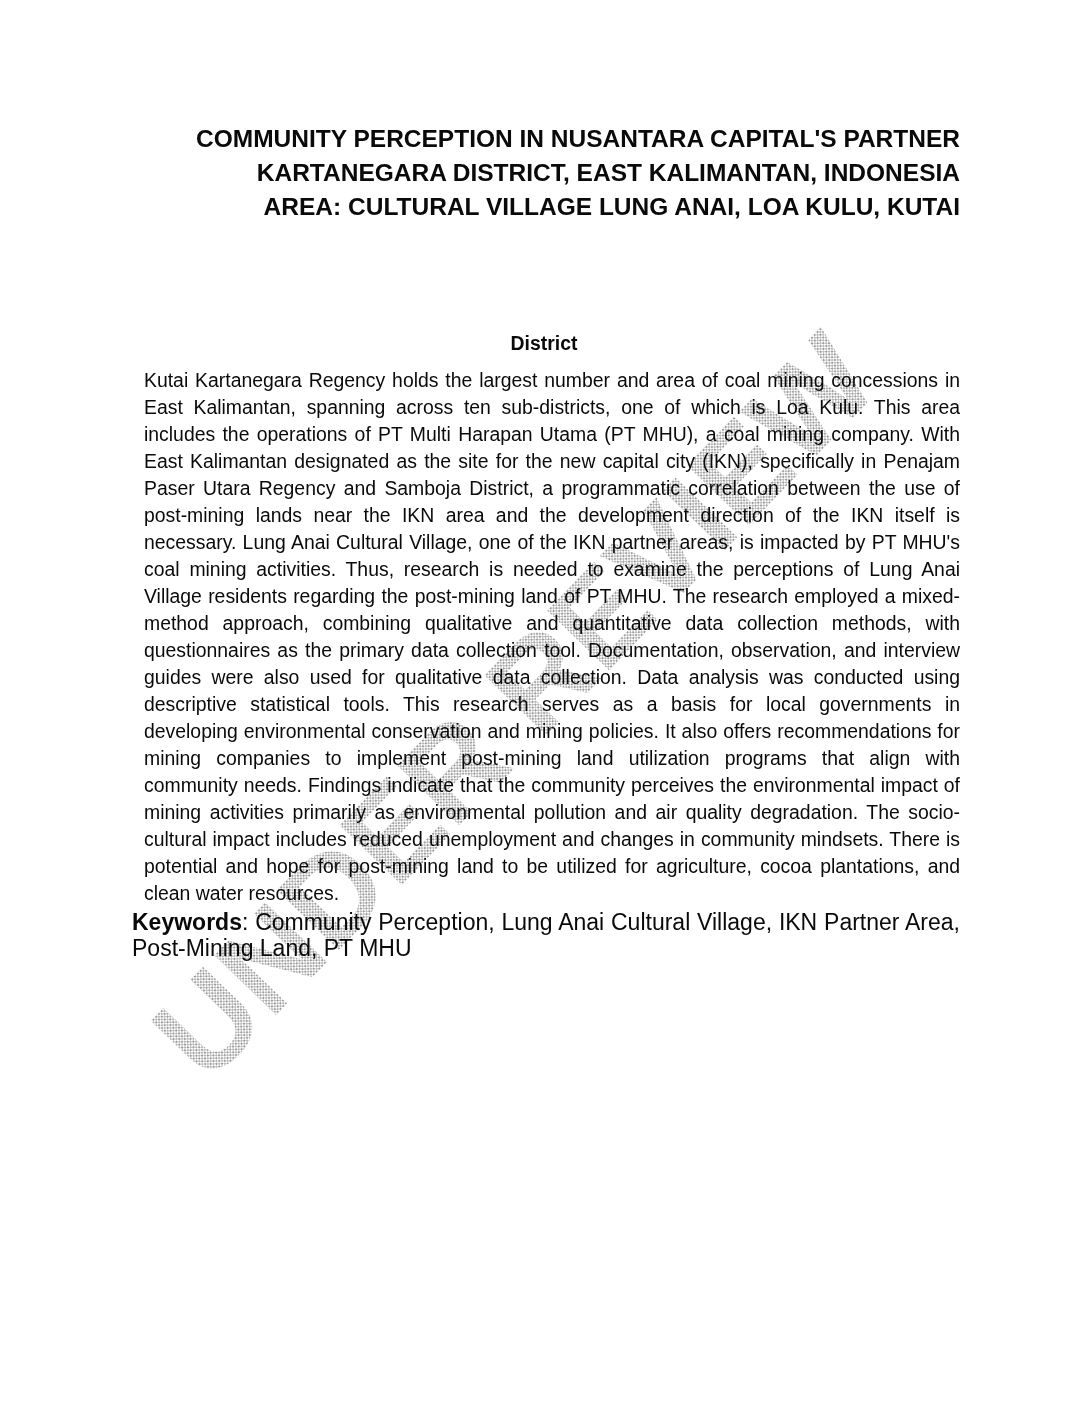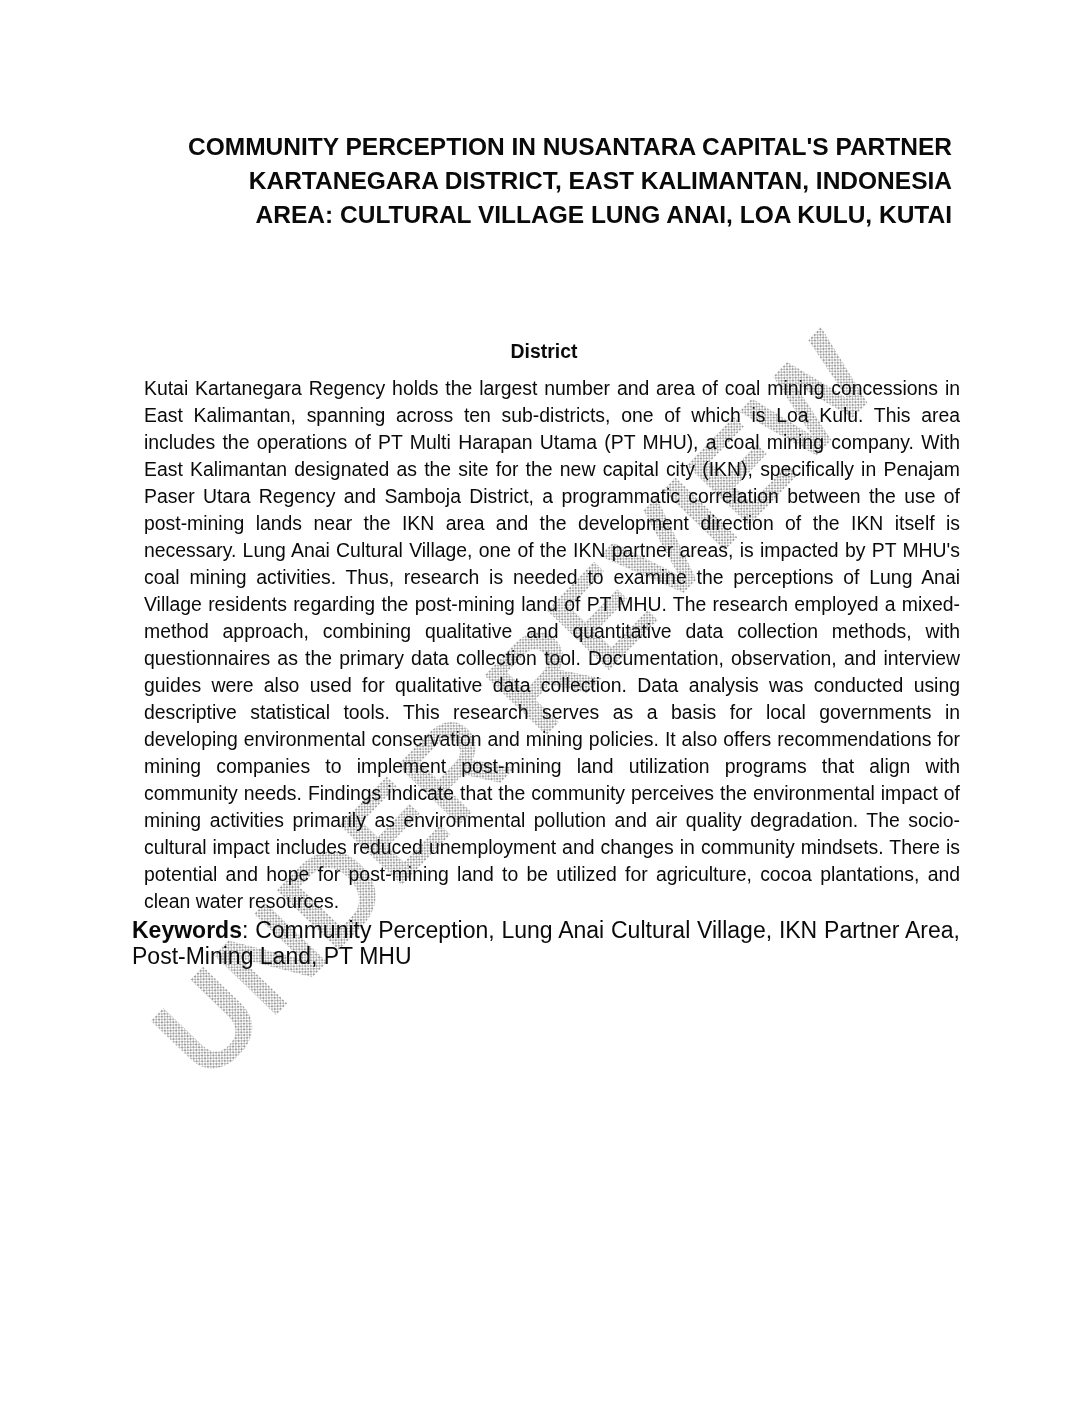--- a/index.html
+++ b/index.html
@@ -38,21 +38,21 @@
     user-select: none;
   }
   .content {
     position: absolute;
     left: 128px;
     top: 0;
     width: 832px;
     z-index: 2;
   }
   .title {
-    margin: 8px;
+    margin: 0;
     padding-top: 122px;
     font-size: 24.5px;
     line-height: 34px;
     font-weight: 700;
     text-align: right;
   }
   .title-line { display: block; }
   .abstract-heading {
     margin: 106px 0 0 0;
     font-size: 19.4px;

